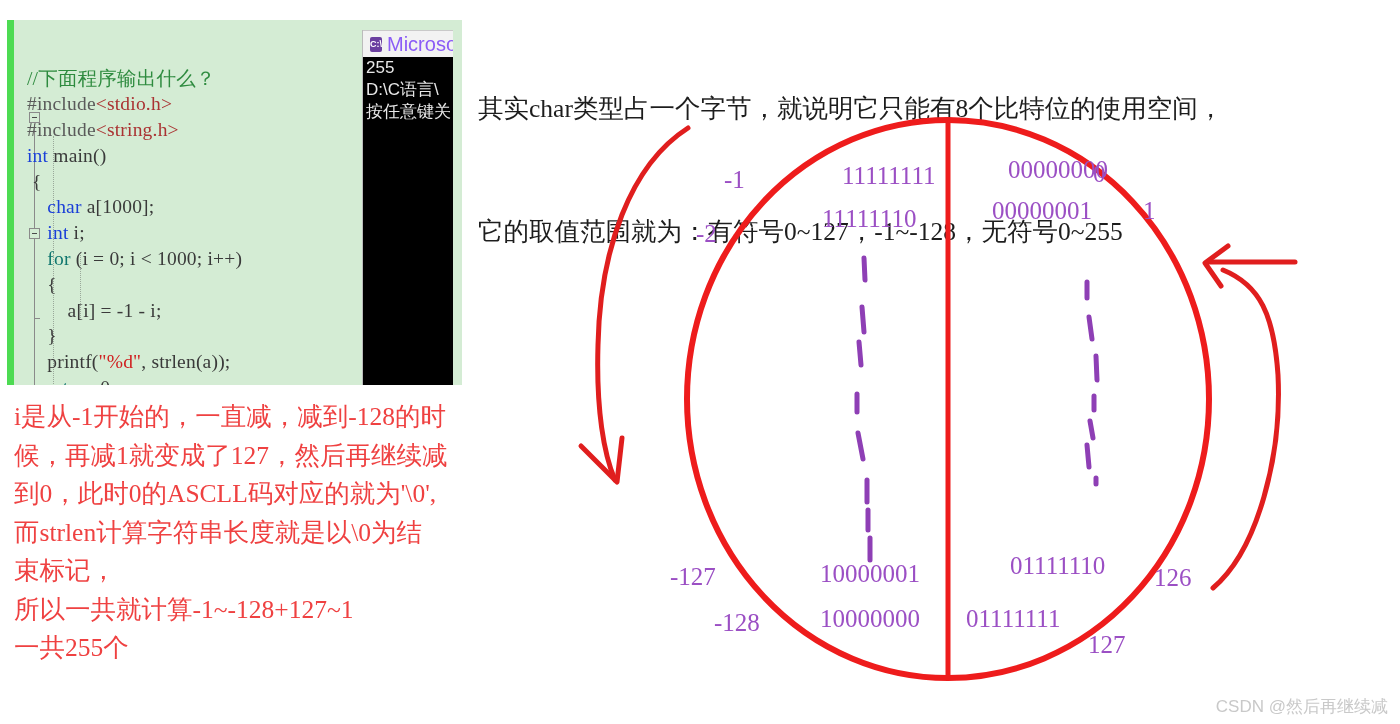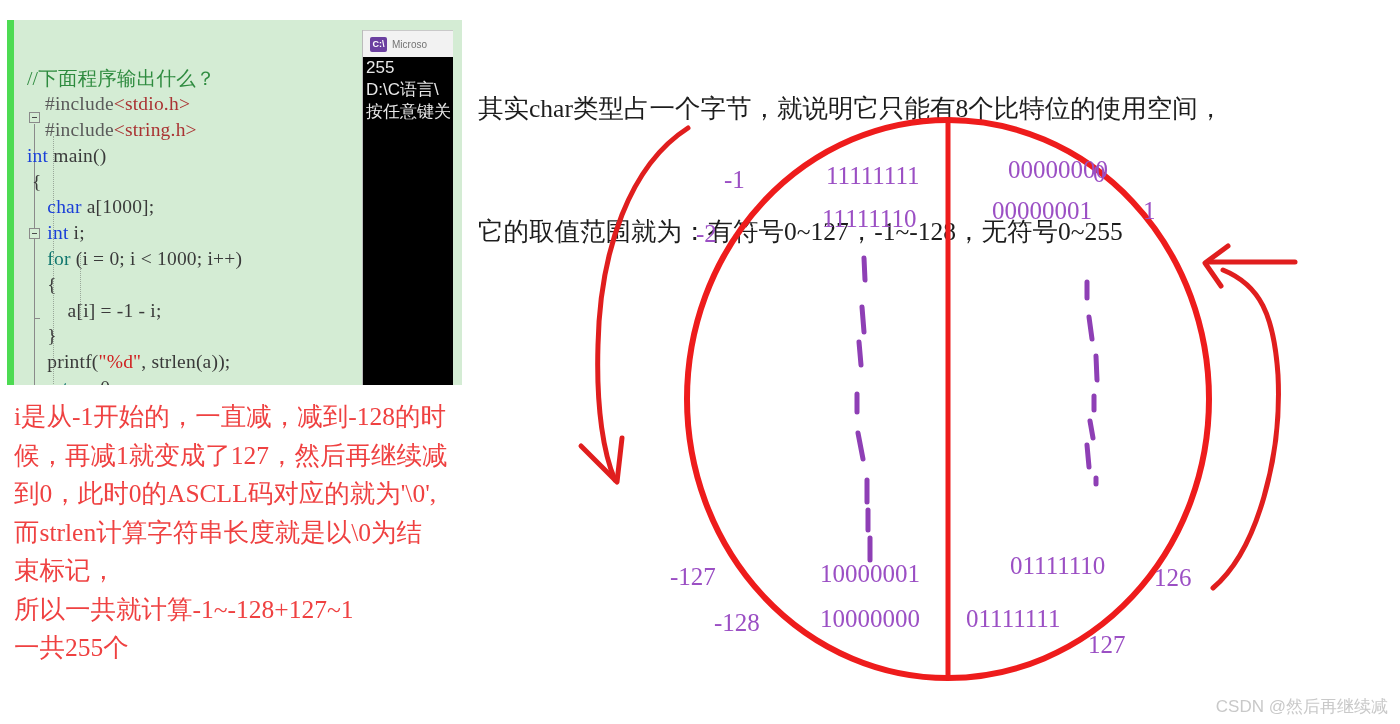--- a/index.html
+++ b/index.html
@@ -40,21 +40,21 @@
     font-family:"Liberation Serif", serif;
     font-size:19.5px;
     line-height:25.8px;
     white-space:pre;
     color:#2f2f2f;
     letter-spacing:0.2px;
   }
   .kw{color:#1a3fd8;}
   .kw2{color:#0f766e;}
   .cmt{color:#2e8b3f;}
-  .pre{color:#5a5a5a;margin-left:18px;}
+  .pre{color:#5a5a5a;}
   .str{color:#d02020;}
   .inc{color:#a33;}
   .fn{color:#3a3a3a;}
 
   
   .console{
     position:absolute;left:362px;top:30px;width:90px;height:355px;
     background:#000000;
     overflow:hidden;
     border-left:1px solid #bbb;
@@ -63,21 +63,21 @@
     position:absolute;left:0;top:0;width:90px;height:27px;
     background:#f2f2f2;border-top:1px solid #c9c9c9;
     display:flex;align-items:center;gap:5px;padding-left:7px;box-sizing:border-box;
   }
   .console-icon{
     width:17px;height:15px;background:#6b3fa0;border-radius:2px;
     display:flex;align-items:center;justify-content:center;
     color:#fff;font-size:9px;font-family:"Liberation Sans",sans-serif;font-weight:bold;
   }
   .console-title-text{
-    font-family:"Liberation Sans", sans-serif;font-size:10px;color:#737373;
+    font-family:"Liberation Sans", sans-serif;font-size:20px;color:#8b5cf6;
     white-space:nowrap;
   }
   .console-body{
     position:absolute;left:0;top:27px;width:90px;
     color:#e8e8e8;font-family:"Liberation Sans", sans-serif;font-size:17px;
     line-height:22px;padding-left:3px;white-space:pre;
   }
 
   
   .note-left{
@@ -206,21 +206,21 @@
     <span class="lbl" style="left:164px;top:56px;">-1</span>
     <span class="lbl" style="left:136px;top:110px;">-2</span>
     <span class="lbl" style="left:110px;top:453px;">-127</span>
     <span class="lbl" style="left:154px;top:499px;">-128</span>
 
     <span class="lbl" style="left:533px;top:50px;">0</span>
     <span class="lbl" style="left:583px;top:87px;">1</span>
     <span class="lbl" style="left:594px;top:454px;">126</span>
     <span class="lbl" style="left:528px;top:521px;">127</span>
 
-    <span class="lbl bin" style="left:266px;top:52px;">11111111</span>
+    <span class="lbl bin" style="left:282px;top:52px;">11111111</span>
     <span class="lbl bin" style="left:262px;top:95px;">11111110</span>
     <span class="lbl bin" style="left:260px;top:450px;">10000001</span>
     <span class="lbl bin" style="left:260px;top:495px;">10000000</span>
 
     <span class="lbl bin" style="left:400px;top:46px;margin-left:48px;">00000000</span>
     <span class="lbl bin" style="left:432px;top:87px;">00000001</span>
     <span class="lbl bin" style="left:440px;top:442px;margin-left:10px;">01111110</span>
     <span class="lbl bin" style="left:406px;top:495px;">01111111</span>
   </div>
 

